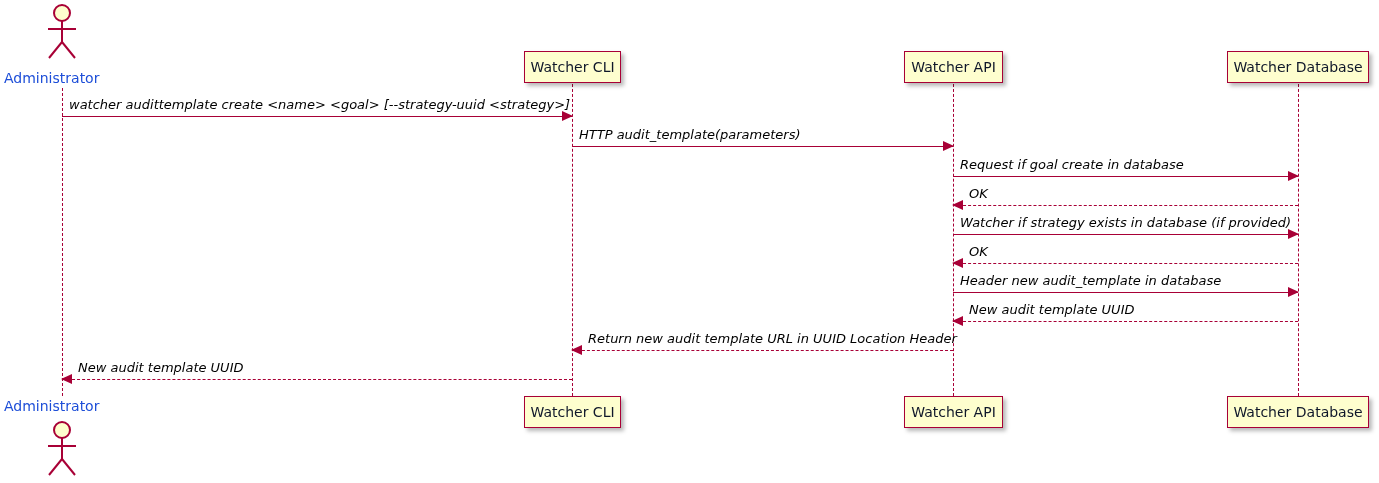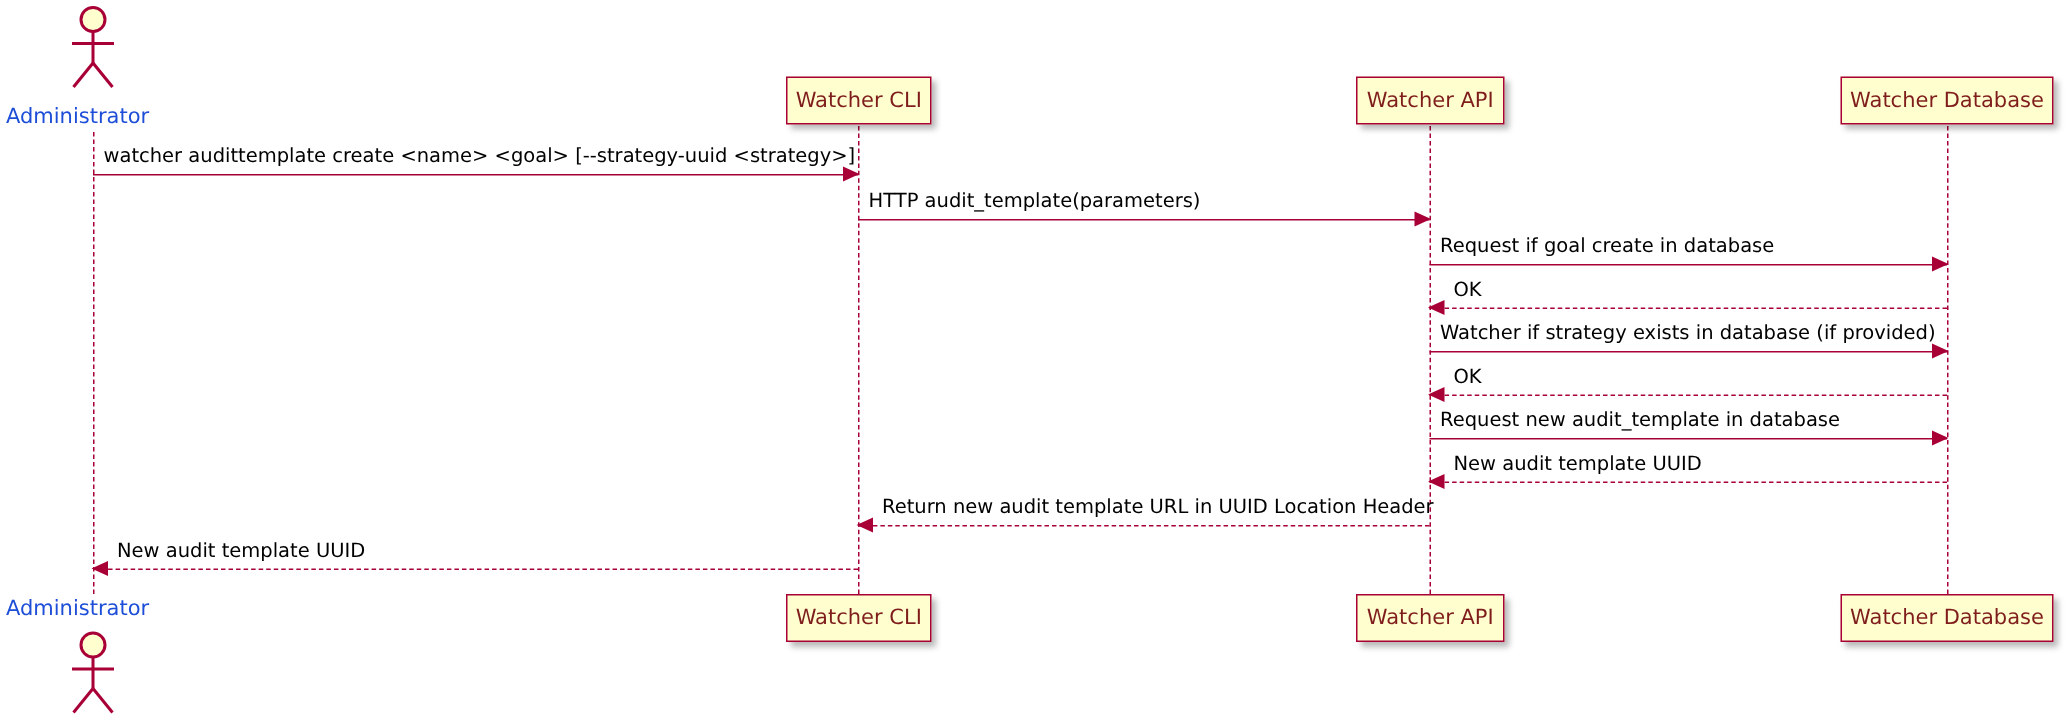--- a/index.html
+++ b/index.html
@@ -26,21 +26,21 @@
     border-left: 1px dashed #A80036;
     z-index: 1;
   }
 
   
   .participant {
     position: absolute;
     box-sizing: border-box;
     background: #FEFECE;
     border: 1.5px solid #A80036;
-    color: #7f1d1d;
+    color: #0f172a;
     font-size: 14px;
     line-height: 1;
     display: flex;
     align-items: center;
     justify-content: center;
     white-space: nowrap;
     z-index: 4;
     box-shadow: 3px 3px 4px rgba(0,0,0,0.28);
     padding: 0 9px;
   }
@@ -93,20 +93,21 @@
     border-right: 11px solid #A80036;
   }
 
   .msg .label {
     position: absolute;
     top: -19px;
     font-size: 13px;
     color: #000000;
     white-space: nowrap;
     background: transparent;
+    font-style: italic;
   }
   .msg.to-right .label { left: 7px; }
   .msg.to-left  .label { left: 16px; text-align: right; }
 </style>
 </head>
 <body>
 
 <div id="diagram">
 
   <div class="lifeline" style="left:62px;  top:88px;  height:308px;"></div>
@@ -165,21 +166,21 @@
 
   <div class="msg dashed to-left" style="left:953px; top:263px; width:345px;">
     <div class="line"></div>
     <div class="head"></div>
     <div class="label">OK</div>
   </div>
 
   <div class="msg solid to-right" style="left:953px; top:292px; width:345px;">
     <div class="line"></div>
     <div class="head"></div>
-    <div class="label">Request new audit_template in database</div>
+    <div class="label">Header new audit_template in database</div>
   </div>
 
   <div class="msg dashed to-left" style="left:953px; top:321px; width:345px;">
     <div class="line"></div>
     <div class="head"></div>
     <div class="label">New audit template UUID</div>
   </div>
 
   <div class="msg dashed to-left" style="left:572px; top:350px; width:381px;">
     <div class="line"></div>

